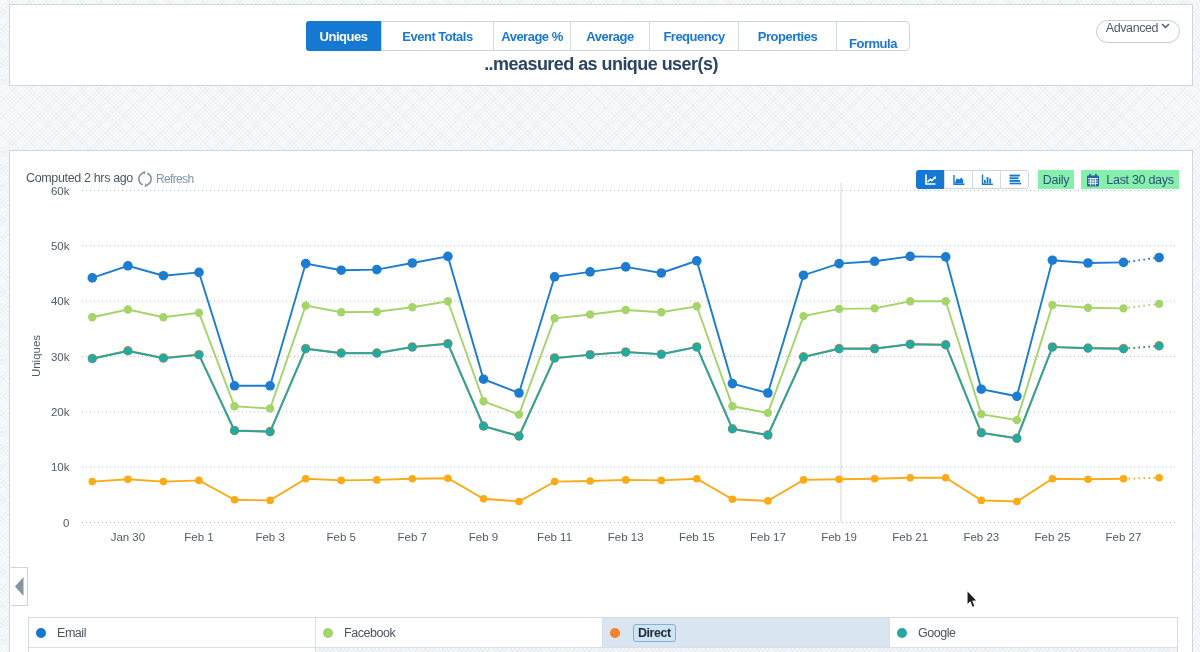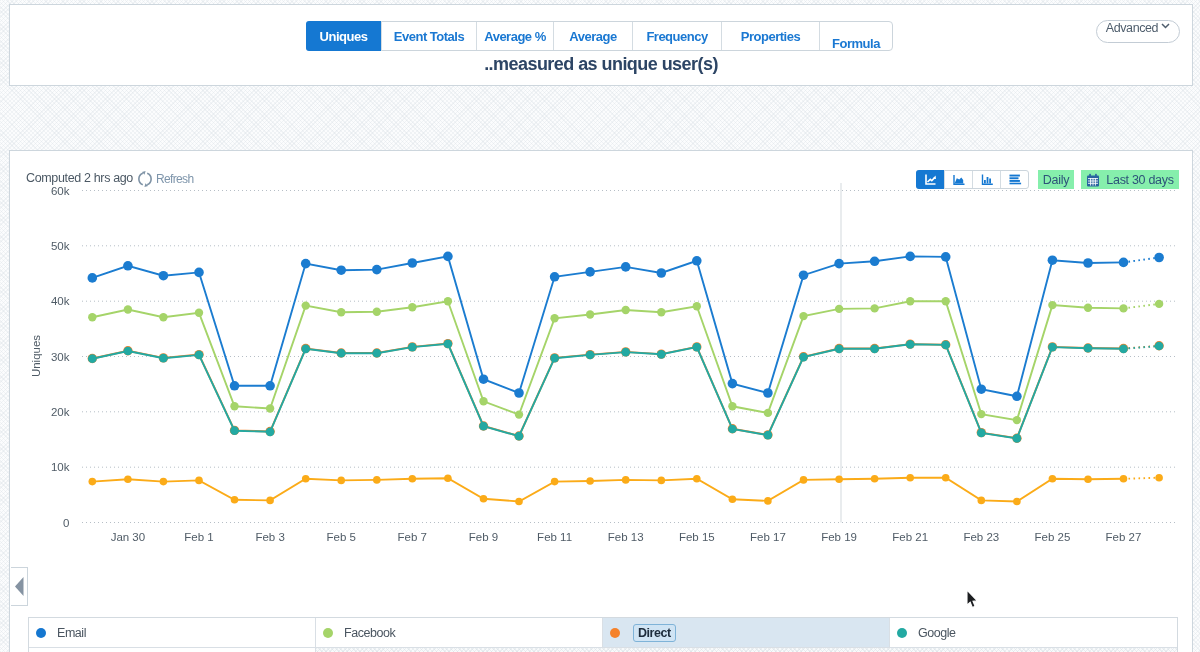--- a/index.html
+++ b/index.html
@@ -25,21 +25,21 @@
 .lcell{width:287.5px;display:flex;align-items:center;border-right:1px solid #d9dfe5;padding-left:7px;font-size:12.5px;letter-spacing:-0.45px;color:#4a5560;}
 .lcell:last-child{border-right:none;}
 .ldot{width:10px;height:10px;border-radius:50%;margin-right:11px;flex:none;}
 .ltab{position:absolute;left:0.5px;top:416px;width:17px;height:39px;background:#fff;border:1px solid #ccd5dc;border-left:none;}
 svg{display:block;}
 </style></head><body>
 
 <div class="panel" style="left:9px;top:4px;width:1184px;height:82px;">
   <div class="tabs">
     <div class="tab sel" style="width:76px;">Uniques</div>
-    <div class="tab" style="width:95px;">Event Totals</div>
+    <div class="tab" style="width:112px;">Event Totals</div>
     <div class="tab" style="width:77px;">Average %</div>
     <div class="tab" style="width:79px;">Average</div>
     <div class="tab" style="width:89px;text-align:center;">Frequency</div>
     <div class="tab" style="width:98px;">Properties</div>
     <div class="tab" style="width:72px;margin-top:14px;">Formula</div>
   </div>
   <div class="measured">..measured as unique user(s)</div>
   <div class="adv">Advanced&nbsp;<svg width="9" height="6" viewBox="0 0 9 6" style="margin-top:2px;">
         <path d="M1 1 L4.5 4.5 L8 1" stroke="#4e5d6c" stroke-width="1.5" fill="none"></path>
       </svg></div>

